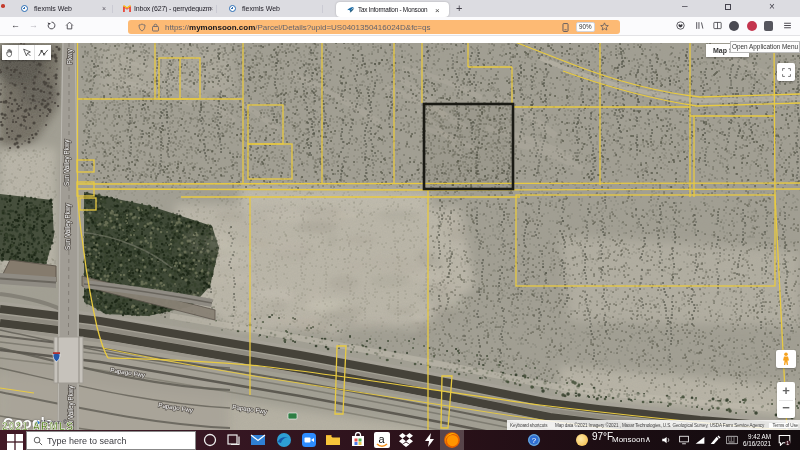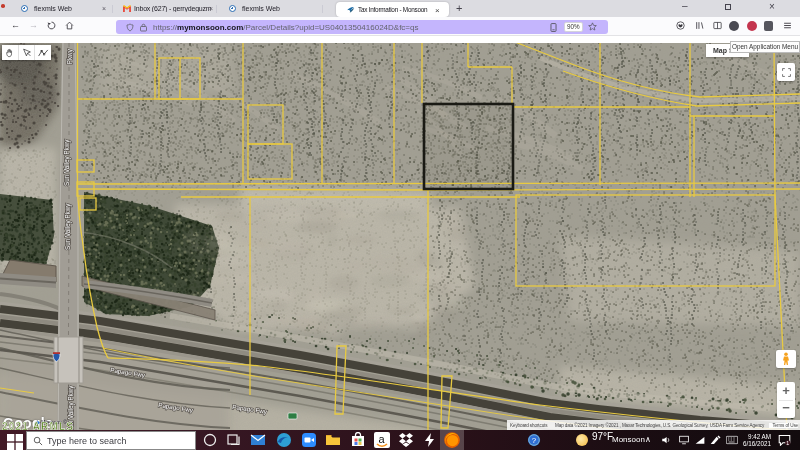--- a/index.html
+++ b/index.html
@@ -8,21 +8,21 @@
 #tabbar{position:absolute;left:0;top:0;width:800px;height:17px;background:#dcdce1}
 .tab{position:absolute;top:0;height:17px;font-size:7px;color:#24222b}
 .tabsep{position:absolute;top:4.5px;width:1px;height:8px;background:#cbcbd4}
 .tabx{position:absolute;top:5px;font-size:7px;color:#5a5761;line-height:7px}
 .favdot{position:absolute;top:5px;width:7px;height:7px;border-radius:50%}
 .tabtxt{position:absolute;top:4.5px;white-space:nowrap;overflow:hidden}
 #activetab{position:absolute;left:336px;top:1.5px;width:113px;height:15.5px;background:#fff;border-radius:4px;box-shadow:0 0 2px rgba(0,0,0,.25)}
 
 #navbar{position:absolute;left:0;top:17px;width:800px;height:19px;background:#fbfbfd;border-bottom:1px solid #e3e3e6}
 .navic{position:absolute;top:4px;width:9px;height:9px;color:#3a383f;font-size:9px;line-height:9px}
-#urlbar{position:absolute;left:116px;top:2.5px;width:492px;height:14px;background:#c4b5fd;border-radius:3px}
+#urlbar{position:absolute;left:128px;top:2.5px;width:492px;height:14px;background:#fdba74;border-radius:3px}
 #urltxt{position:absolute;left:37px;top:3px;font-size:8px;color:#63636d;white-space:nowrap}
 
 #pagestrip{position:absolute;left:0;top:36px;width:800px;height:7px;background:#ffffff}
 
 #map{position:absolute;left:0;top:36px;width:800px;height:414px}
 
 #drawbar{position:absolute;left:2px;top:45px;width:49px;height:15px;background:#fff;box-shadow:0 1px 2px rgba(0,0,0,.3);display:flex}
 #drawbar>div{flex:1;border-right:1px solid #e0e0e0;display:flex;align-items:center;justify-content:center}
 #drawbar>div:last-child{border-right:none}
 #mapsbtn{position:absolute;left:706px;top:44px;width:43px;height:13px;background:#fff;font-size:7px;font-weight:bold;color:#333;text-align:left;padding-left:7px;line-height:13px;box-shadow:0 1px 2px rgba(0,0,0,.3)}

